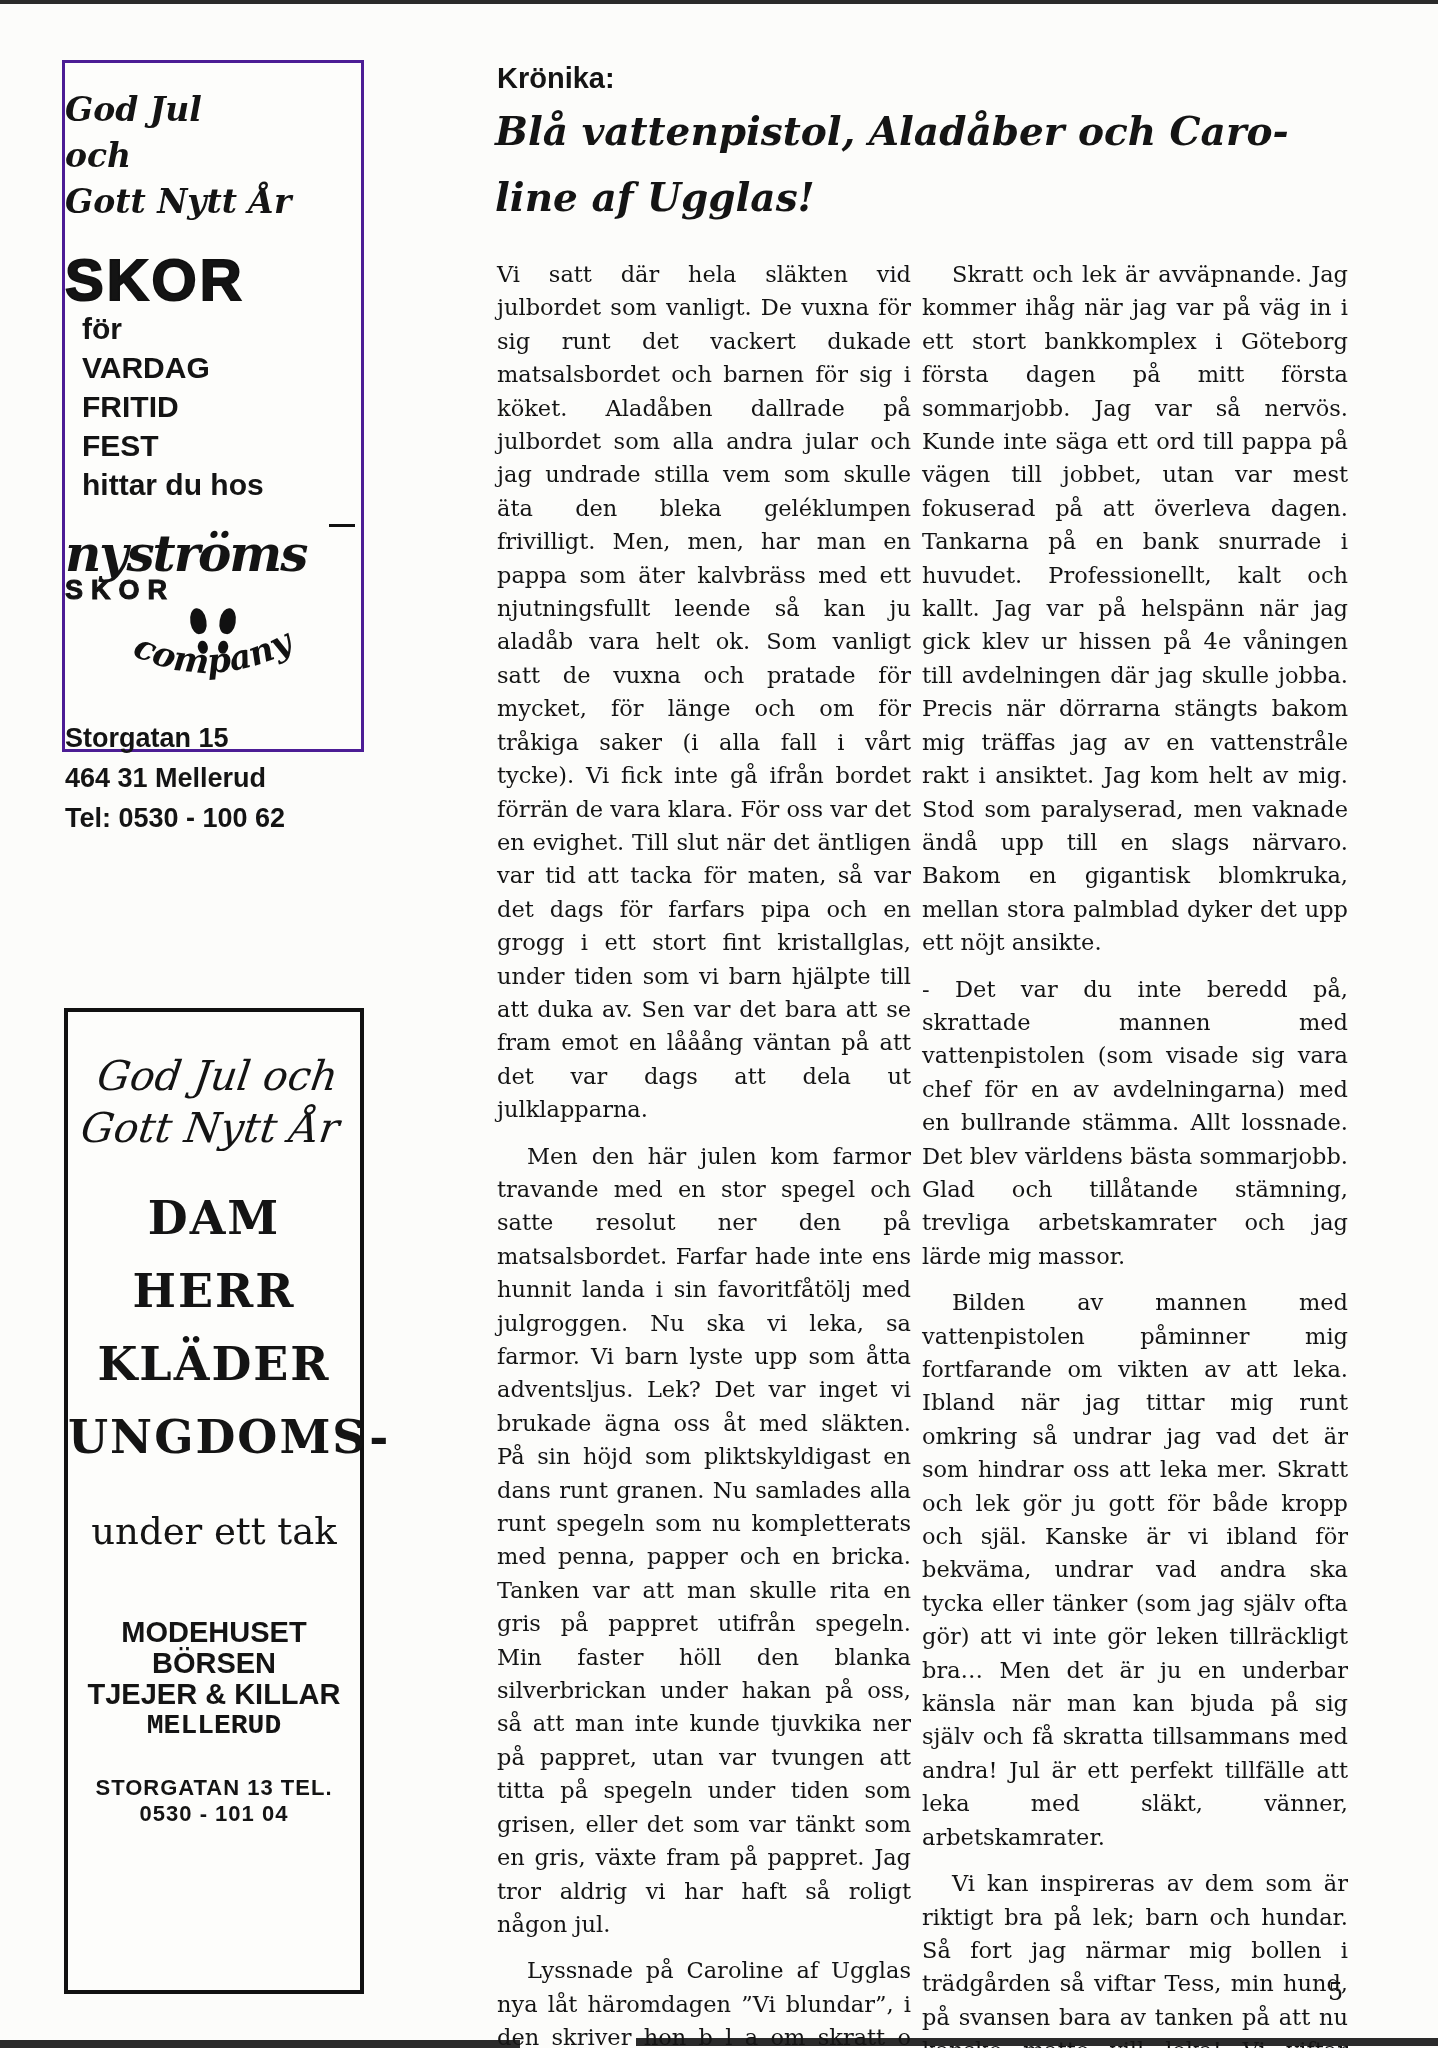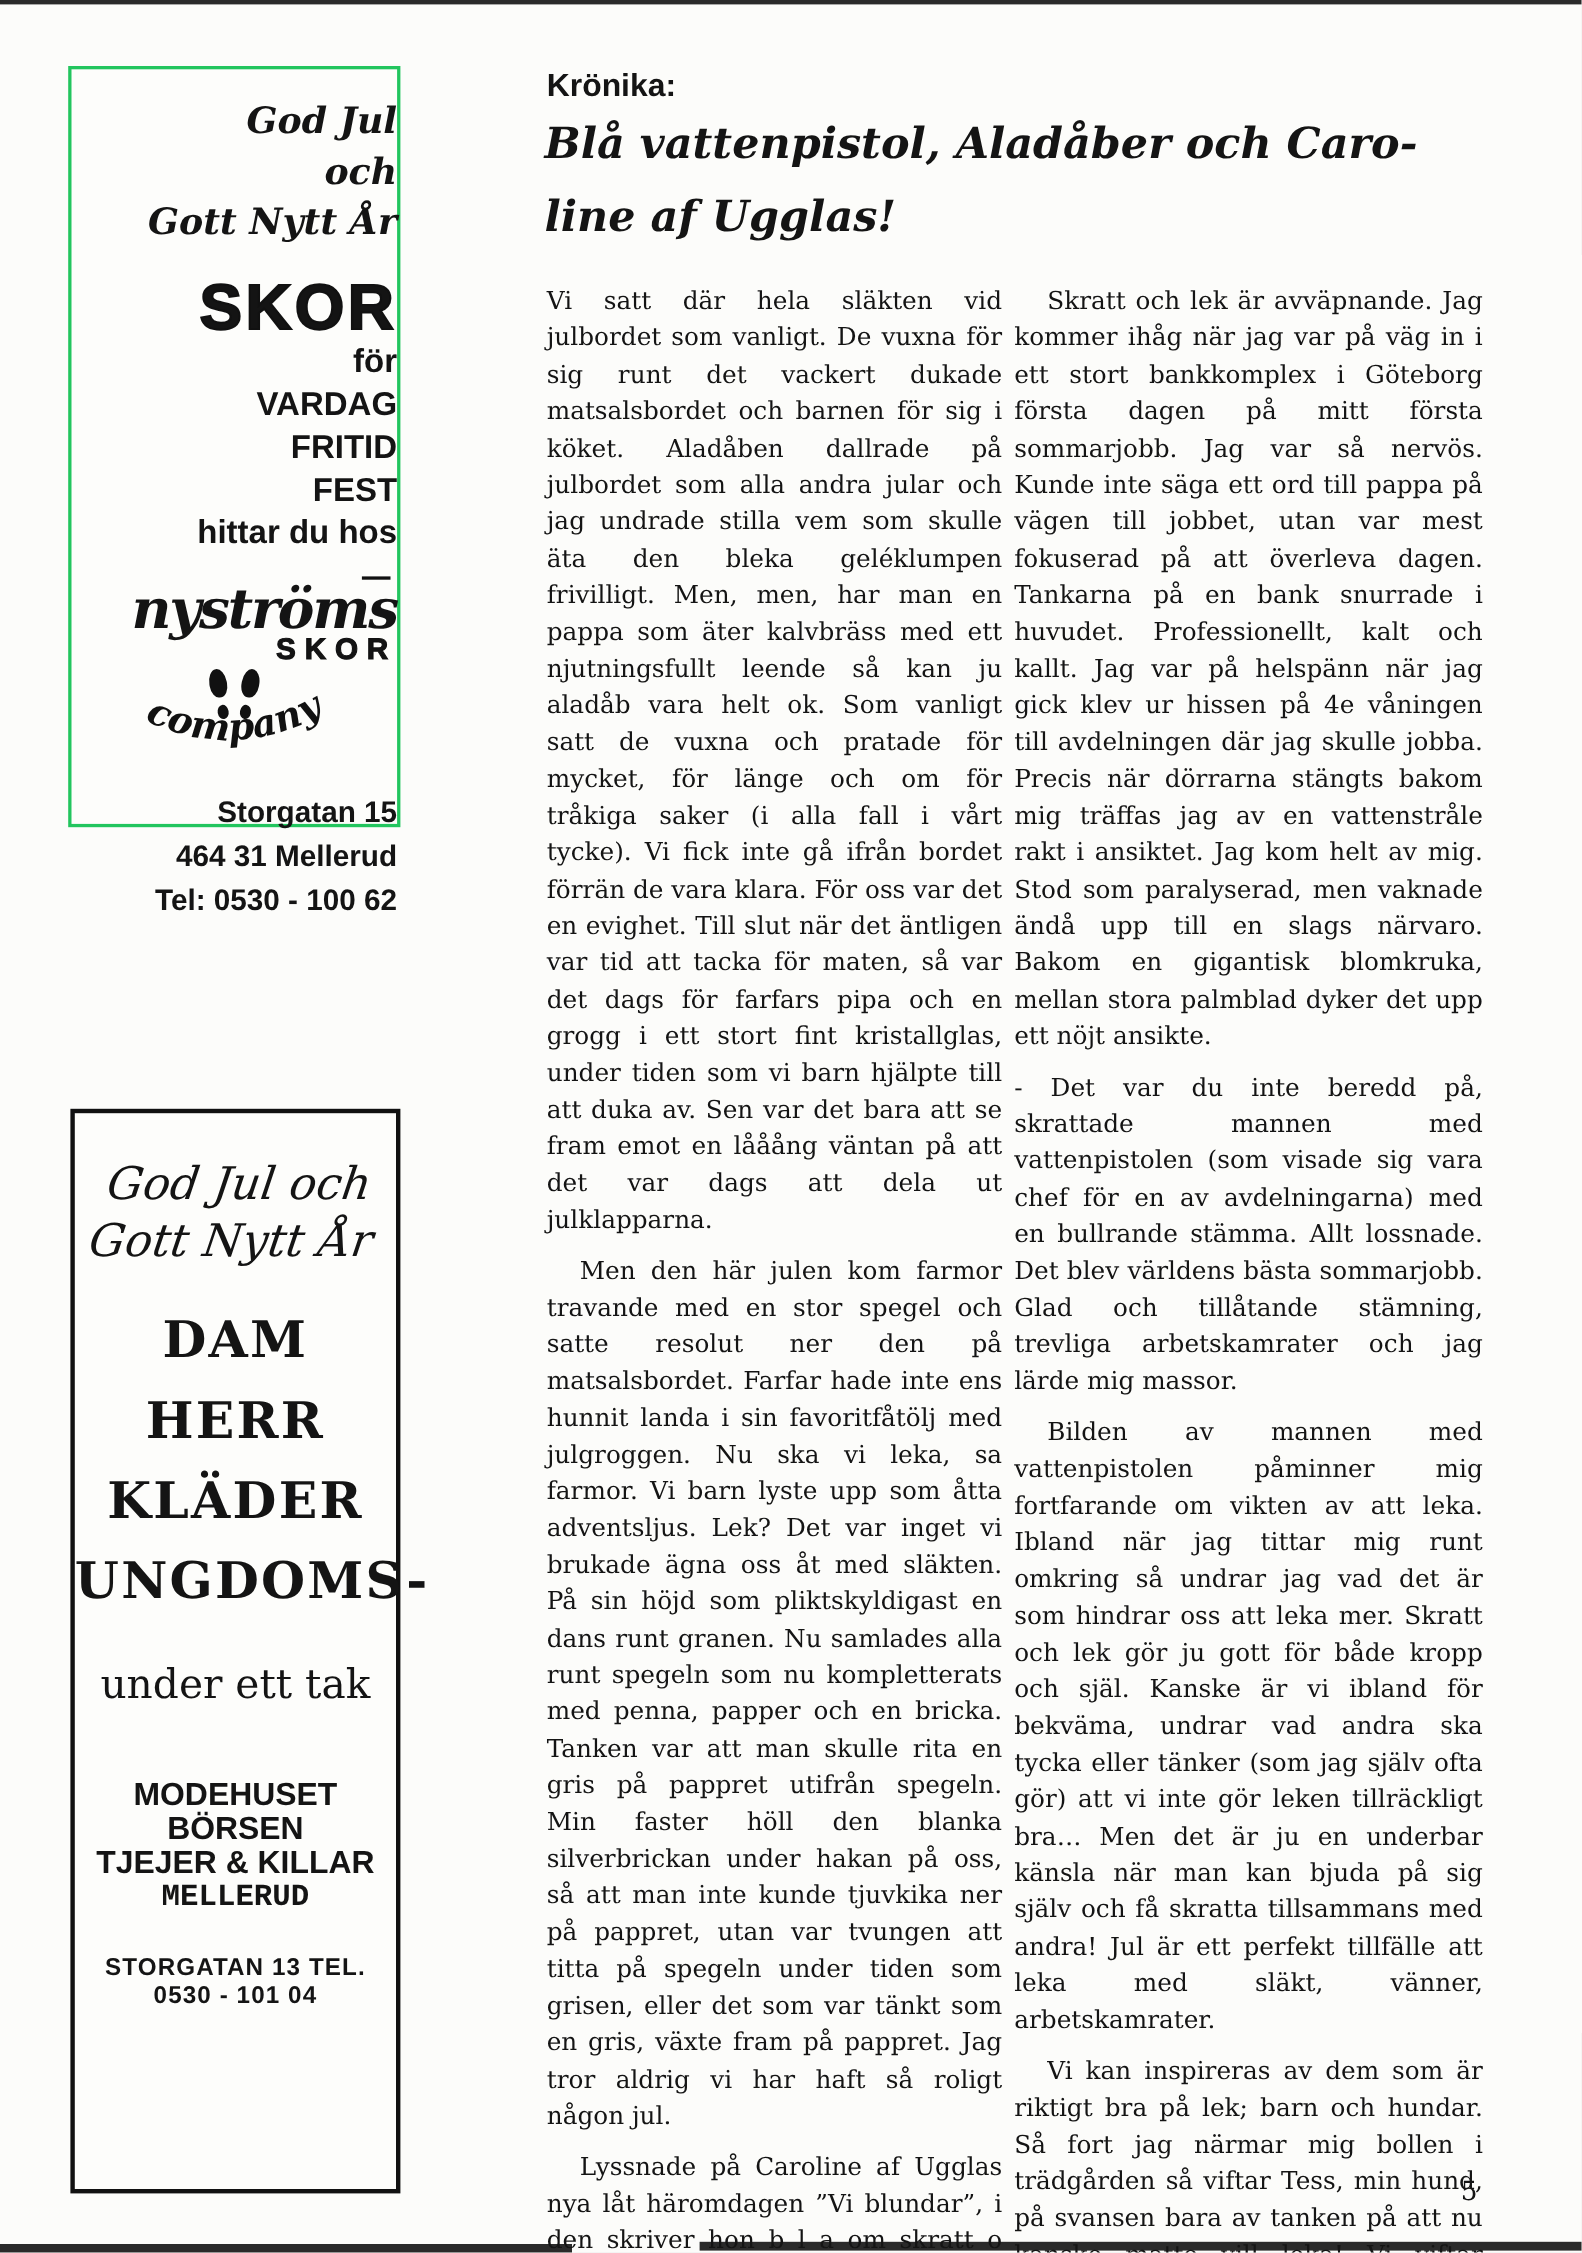--- a/index.html
+++ b/index.html
@@ -9,21 +9,21 @@
     background:#fcfcfa;
     overflow:hidden;
     font-family:"DejaVu Serif", serif;
     color:#141414;
   }
   .scanline{position:absolute;background:#2a2a2a;}
 
   
   .ad1{
     position:absolute;left:62px;top:60px;width:296px;height:686px;
-    border:3px solid #22c55e;background:#fdfdfb;text-align:right;
+    border:3px solid #4c1d95;background:#fdfdfb;text-align:left;
   }
   .ad2{
     position:absolute;left:64px;top:1008px;width:292px;height:978px;
     border:4px solid #111;background:#fdfdfb;text-align:center;
   }
   .greeting{
     font-family:"DejaVu Serif", serif;font-style:italic;font-weight:700;
     font-size:33px;line-height:46px;margin-top:24px;
   }
   .skor-big{

